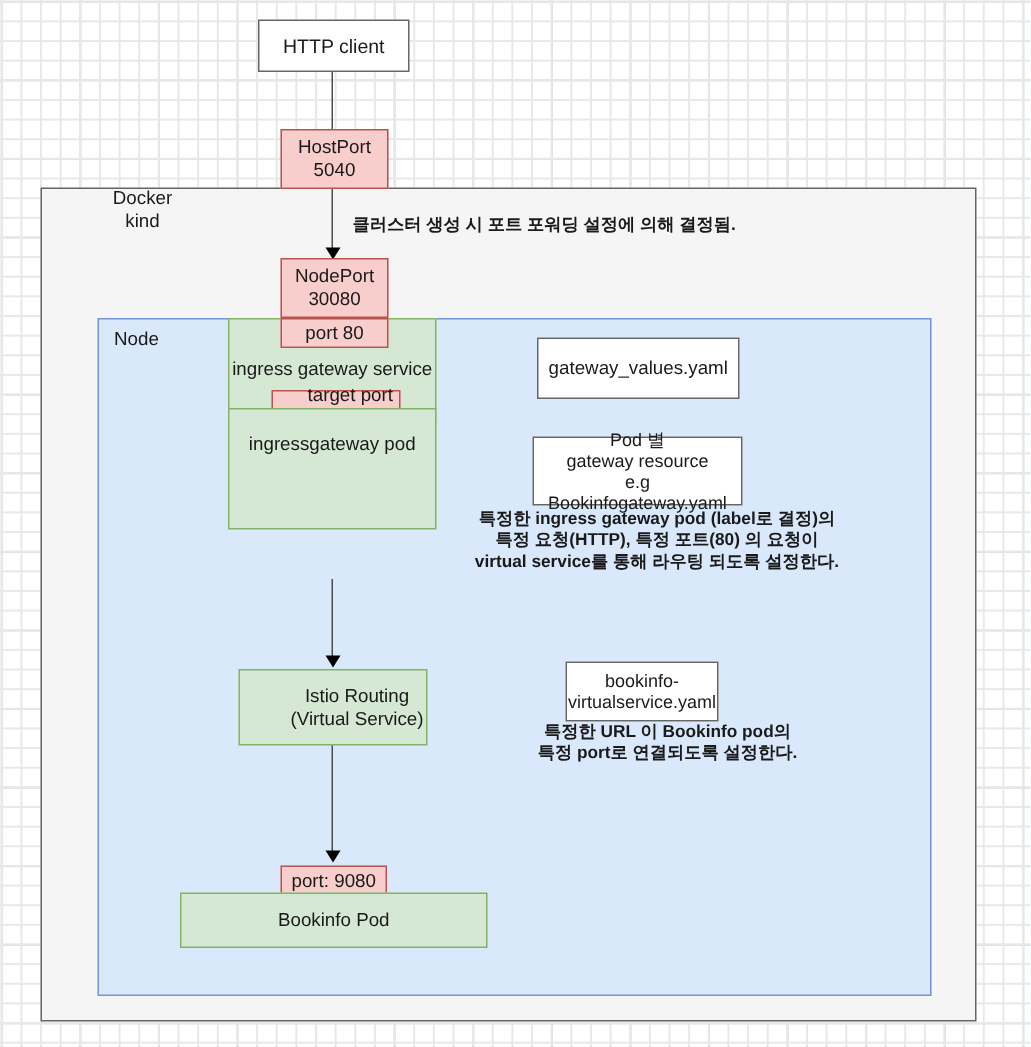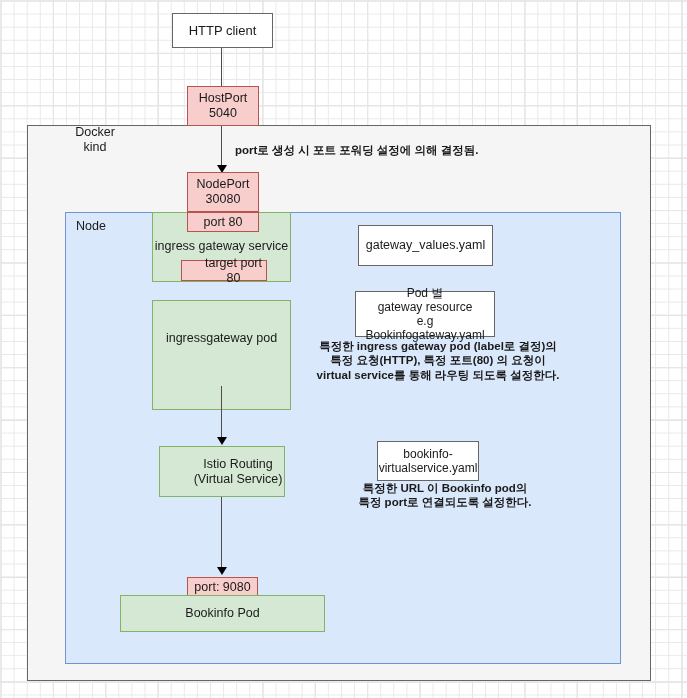--- a/index.html
+++ b/index.html
@@ -108,34 +108,34 @@
   <div class="box box-white" style="left:172px; top:13px; width:101px; height:35px; font-size:13px;">HTTP client</div>
 
   <div class="arrow-line" style="left:221px; top:48px; height:38px;"></div>
 
   <div class="box box-pink" style="left:187px; top:86px; width:72px; height:40px; font-size:12.5px;">HostPort
 5040</div>
 
   <div class="arrow-line" style="left:221px; top:126px; height:44px;"></div>
   <div class="arrow-head" style="left:217px; top:165px;"></div>
 
-  <div class="plain-text" style="left:235px; top:143px; width:320px; font-size:11.5px; text-align:left; font-weight:bold;">port로 생성 시 포트 포워딩 설정에 의해 결정됨.</div>
+  <div class="plain-text" style="left:235px; top:143px; width:320px; font-size:11.5px; text-align:left; font-weight:bold;">클러스터 생성 시 포트 포워딩 설정에 의해 결정됨.</div>
 
   <div class="box box-pink" style="left:187px; top:172px; width:72px; height:40px; font-size:12.5px;">NodePort
 30080</div>
 
   <div class="box box-green" style="left:152px; top:212px; width:139px; height:70px; font-size:12.5px;">
     <span style="position:absolute; left:0; right:0; top:26px;">ingress gateway service</span>
   </div>
 
   <div class="box box-pink" style="left:187px; top:212px; width:72px; height:20px; font-size:12.5px;">port 80</div>
 
   <div class="box box-pink" style="left:181px; top:260px; width:86px; height:21px; font-size:12.5px;padding-left:19px;">target port 80</div>
 
-  <div class="box box-green" style="left:152px; top:300px; width:139px; height:110px; font-size:12.5px; align-items:flex-start; padding-top:30px;">ingressgateway pod</div>
+  <div class="box box-green" style="left:152px; top:272px; width:139px; height:81px; font-size:12.5px; align-items:flex-start; padding-top:16px;">ingressgateway pod</div>
 
   <div class="box box-white" style="left:358px; top:225px; width:135px; height:41px; font-size:12.5px;">gateway_values.yaml</div>
 
   <div class="box box-white" style="left:355px; top:291px; width:140px; height:46px; font-size:12px;">Pod 별
 gateway resource
 e.g Bookinfogateway.yaml</div>
 
   <div class="plain-text" style="left:313px; top:339px; width:250px; font-size:11.5px; font-weight:bold;">특정한 ingress gateway pod (label로 결정)의
 특정 요청(HTTP), 특정 포트(80) 의 요청이
 virtual service를 통해 라우팅 되도록 설정한다.</div>

